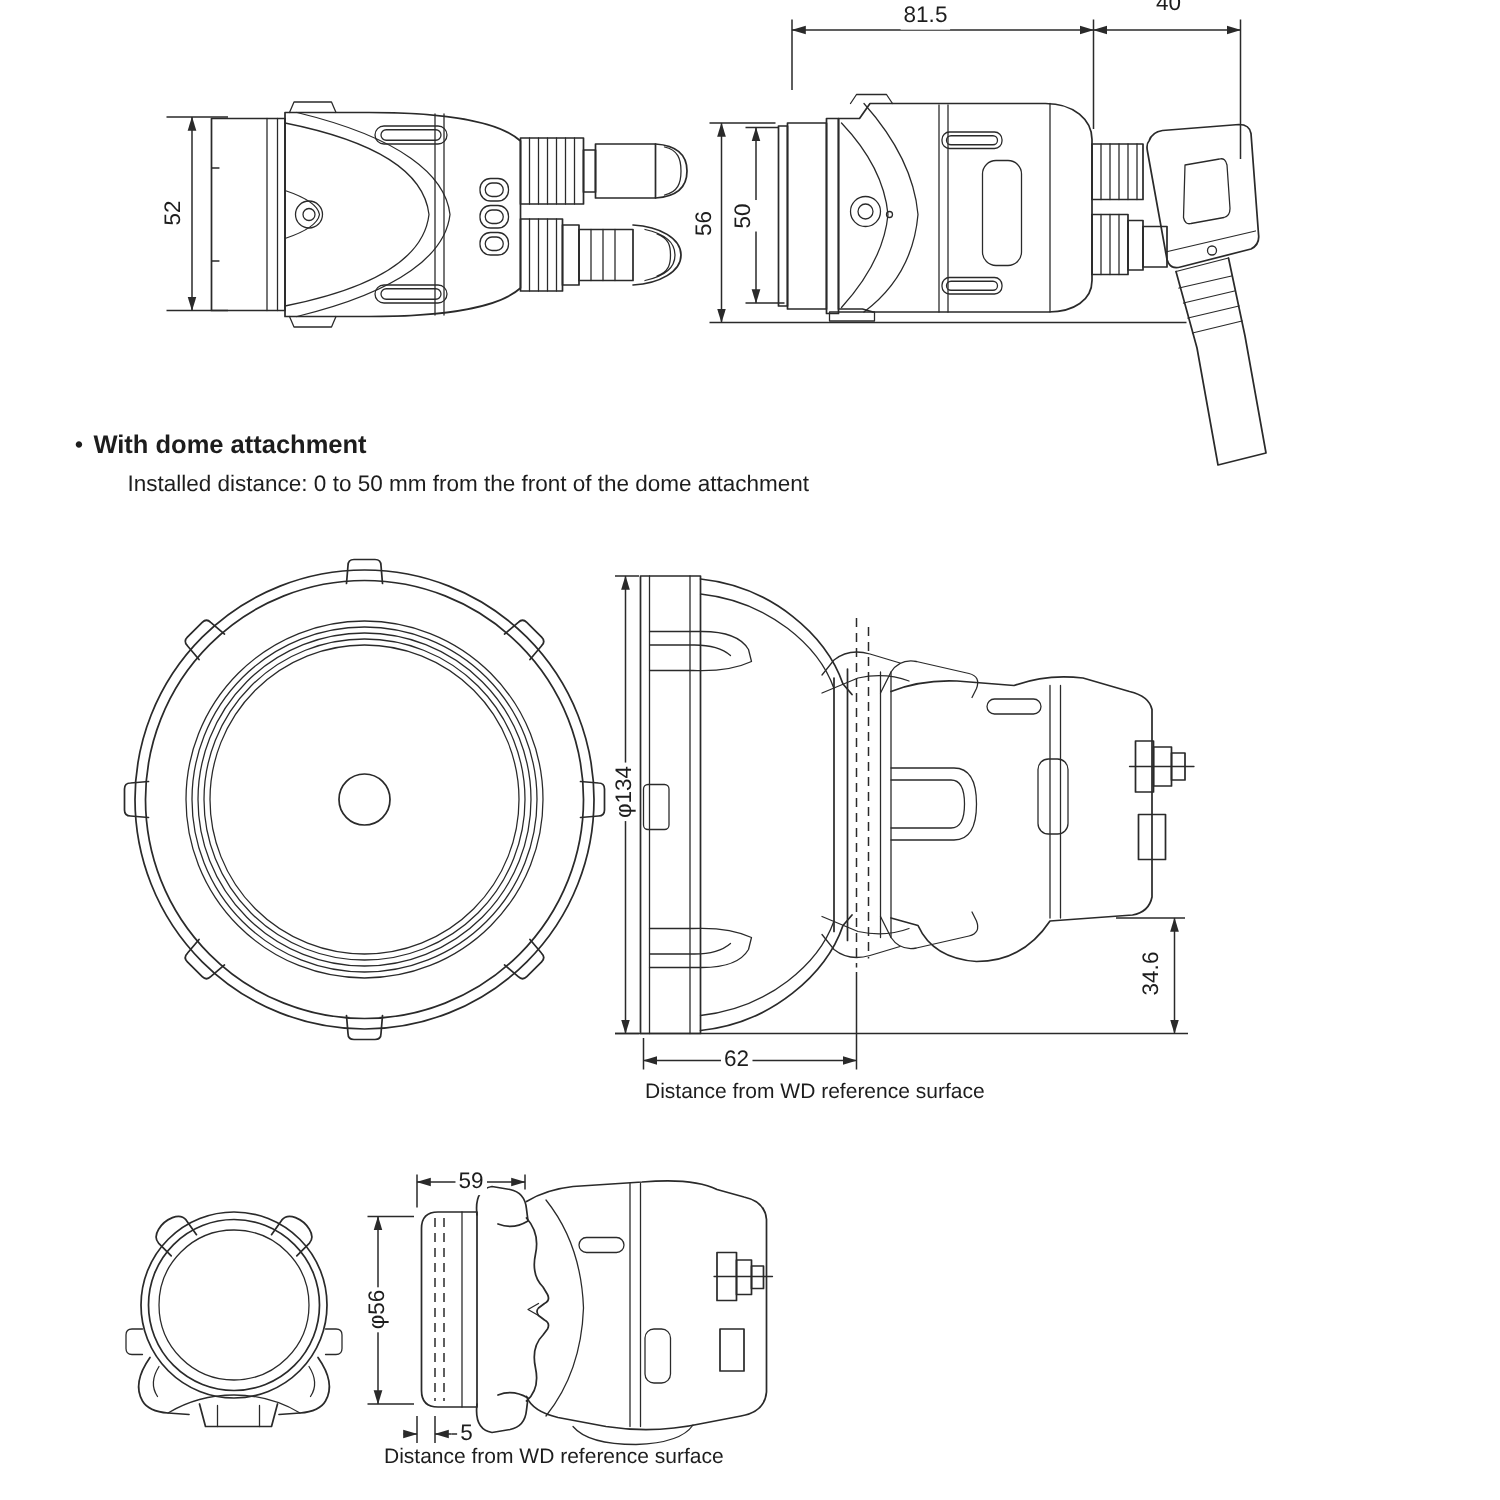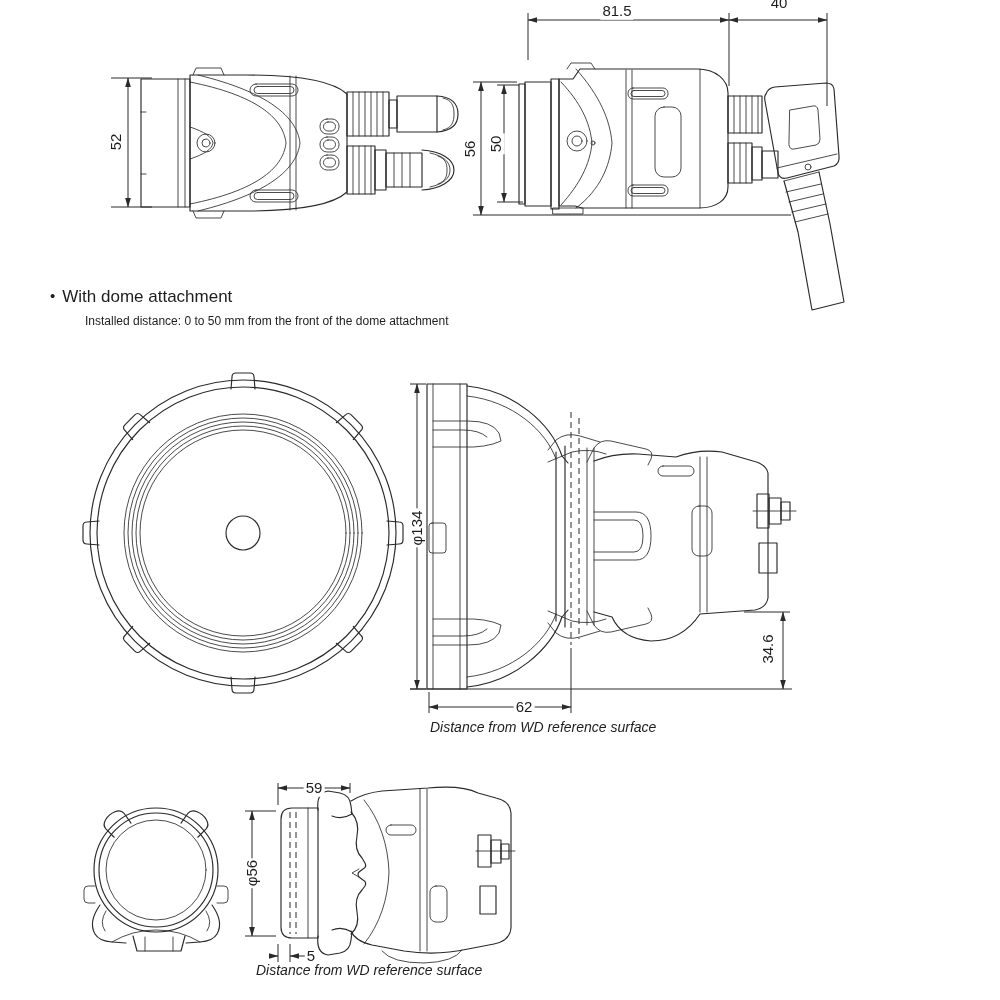--- a/index.html
+++ b/index.html
@@ -14,24 +14,24 @@
   .thin { stroke-width:0.85; }
   .dim  { fill:none; stroke:var(--line); stroke-width:1; }
   .ext  { fill:none; stroke:var(--line); stroke-width:1; }
   .dash { fill:none; stroke:var(--line); stroke-width:1; stroke-dasharray:6 4; }
   .dim-label {
     position:absolute; transform:translate(-50%,-50%);
     background:#fff; padding:0 2px; font-size:15px; line-height:1.1;
     color:var(--text); white-space:nowrap;
   }
   .dim-label.v { transform:translate(-50%,-50%) rotate(-90deg); }
-  .heading { position:absolute; font-size:17px; font-weight:normal; color:var(--text); white-space:nowrap; }
+  .heading { position:absolute; font-size:17px; font-weight:bold; color:var(--text); white-space:nowrap; }
   .heading .bullet { display:inline-block; margin-right:7px; font-size:15px; vertical-align:1px; }
-  .body-line { position:absolute; font-size:12px; color:var(--text); white-space:nowrap; }
-  .caption { position:absolute; font-size:14px; color:var(--text); white-space:nowrap;font-style:italic; }
+  .body-line { position:absolute; font-size:15px; color:var(--text); white-space:nowrap; }
+  .caption { position:absolute; font-size:14px; color:var(--text); white-space:nowrap; }
 </style>
 </head>
 <body>
 
 <div class="page">
 
   <svg width="0" height="0" style="left:0;top:0" aria-hidden="true">
     <defs>
       <marker id="arr" viewBox="0 0 10 7" refX="9.2" refY="3.5" markerWidth="10" markerHeight="7" orient="auto-start-reverse" markerUnits="userSpaceOnUse">
         <path d="M0,0.6 L9.6,3.5 L0,6.4 Z" fill="#2a2a2a"></path>
@@ -287,21 +287,21 @@
       <rect class="ln" x="480" y="886" width="16" height="28"></rect>
     </g>
   </svg>
 
   <div class="dim-label" style="left:617px;top:11px">81.5</div>
   <div class="dim-label" style="left:779px;top:3px">40</div>
   <div class="dim-label v" style="left:116px;top:142px">52</div>
   <div class="dim-label v" style="left:470px;top:149px">56</div>
   <div class="dim-label v" style="left:496px;top:144px">50</div>
   <div class="dim-label v" style="left:417px;top:528px">φ134</div>
-  <div class="dim-label" style="left:524px;top:707px">62</div>
+  <div class="dim-label" style="left:491px;top:707px">62</div>
   <div class="dim-label v" style="left:768px;top:649px">34.6</div>
   <div class="dim-label" style="left:314px;top:788px">59</div>
   <div class="dim-label v" style="left:252px;top:873px">φ56</div>
   <div class="dim-label" style="left:311px;top:956px">5</div>
 
   <div class="heading" style="left:50px;top:287px">
     <span class="bullet">•</span><span>With dome attachment</span>
   </div>
   <div class="body-line" style="left:85px;top:314px">Installed distance: 0 to 50 mm from the front of the dome attachment</div>
 

